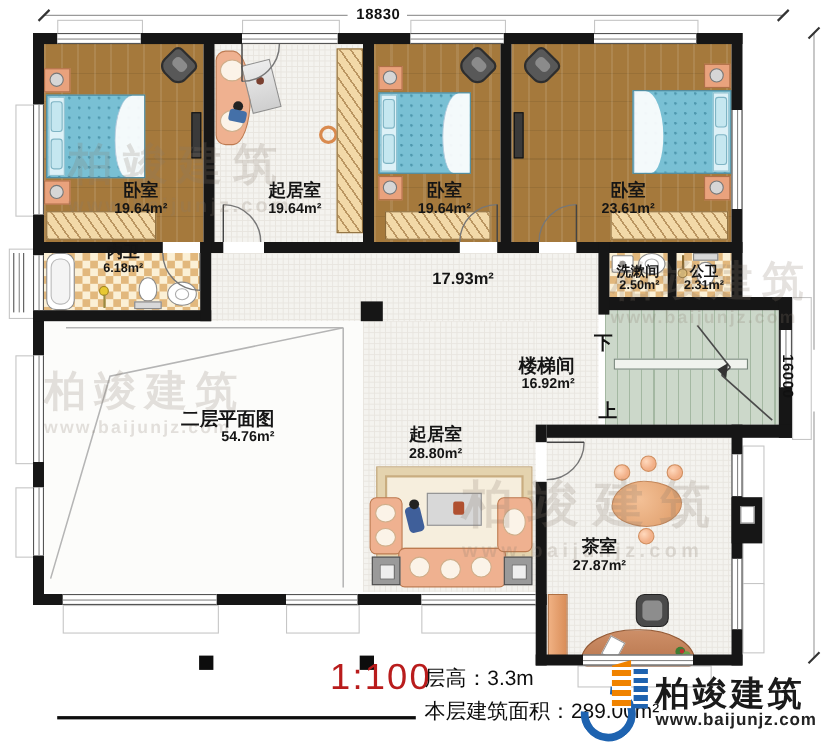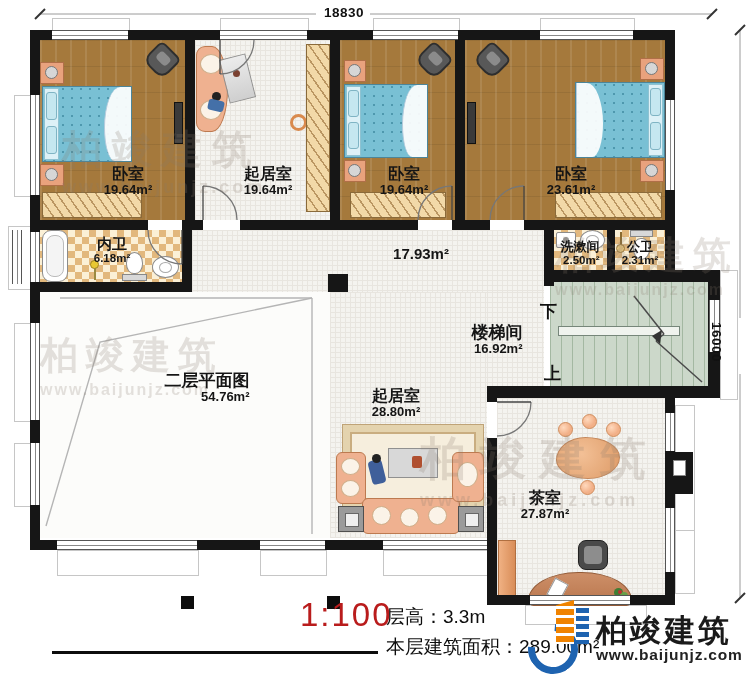--- a/index.html
+++ b/index.html
@@ -308,21 +308,21 @@
     <span class="ra">19.64m²</span>
   </div>
   <div class="lab" style="left:404px;top:166px">
     <span class="rn">卧室</span>
     <span class="ra">19.64m²</span>
   </div>
   <div class="lab" style="left:571px;top:166px">
     <span class="rn">卧室</span>
     <span class="ra">23.61m²</span>
   </div>
-  <div class="lab small" style="left:112px;top:236px">
+  <div class="lab small" style="left:112px;top:222px">
     <span class="rn" style="font-size:15px">内卫</span>
     <span class="ra">6.18m²</span>
   </div>
   <div class="lab" style="left:421px;top:246px">
     <span class="ra" style="font-size:15px">17.93m²</span>
   </div>
   <div class="lab small" style="left:580px;top:240px">
     <span class="rn">洗漱间</span>
     <span class="ra">2.50m²</span>
   </div>

